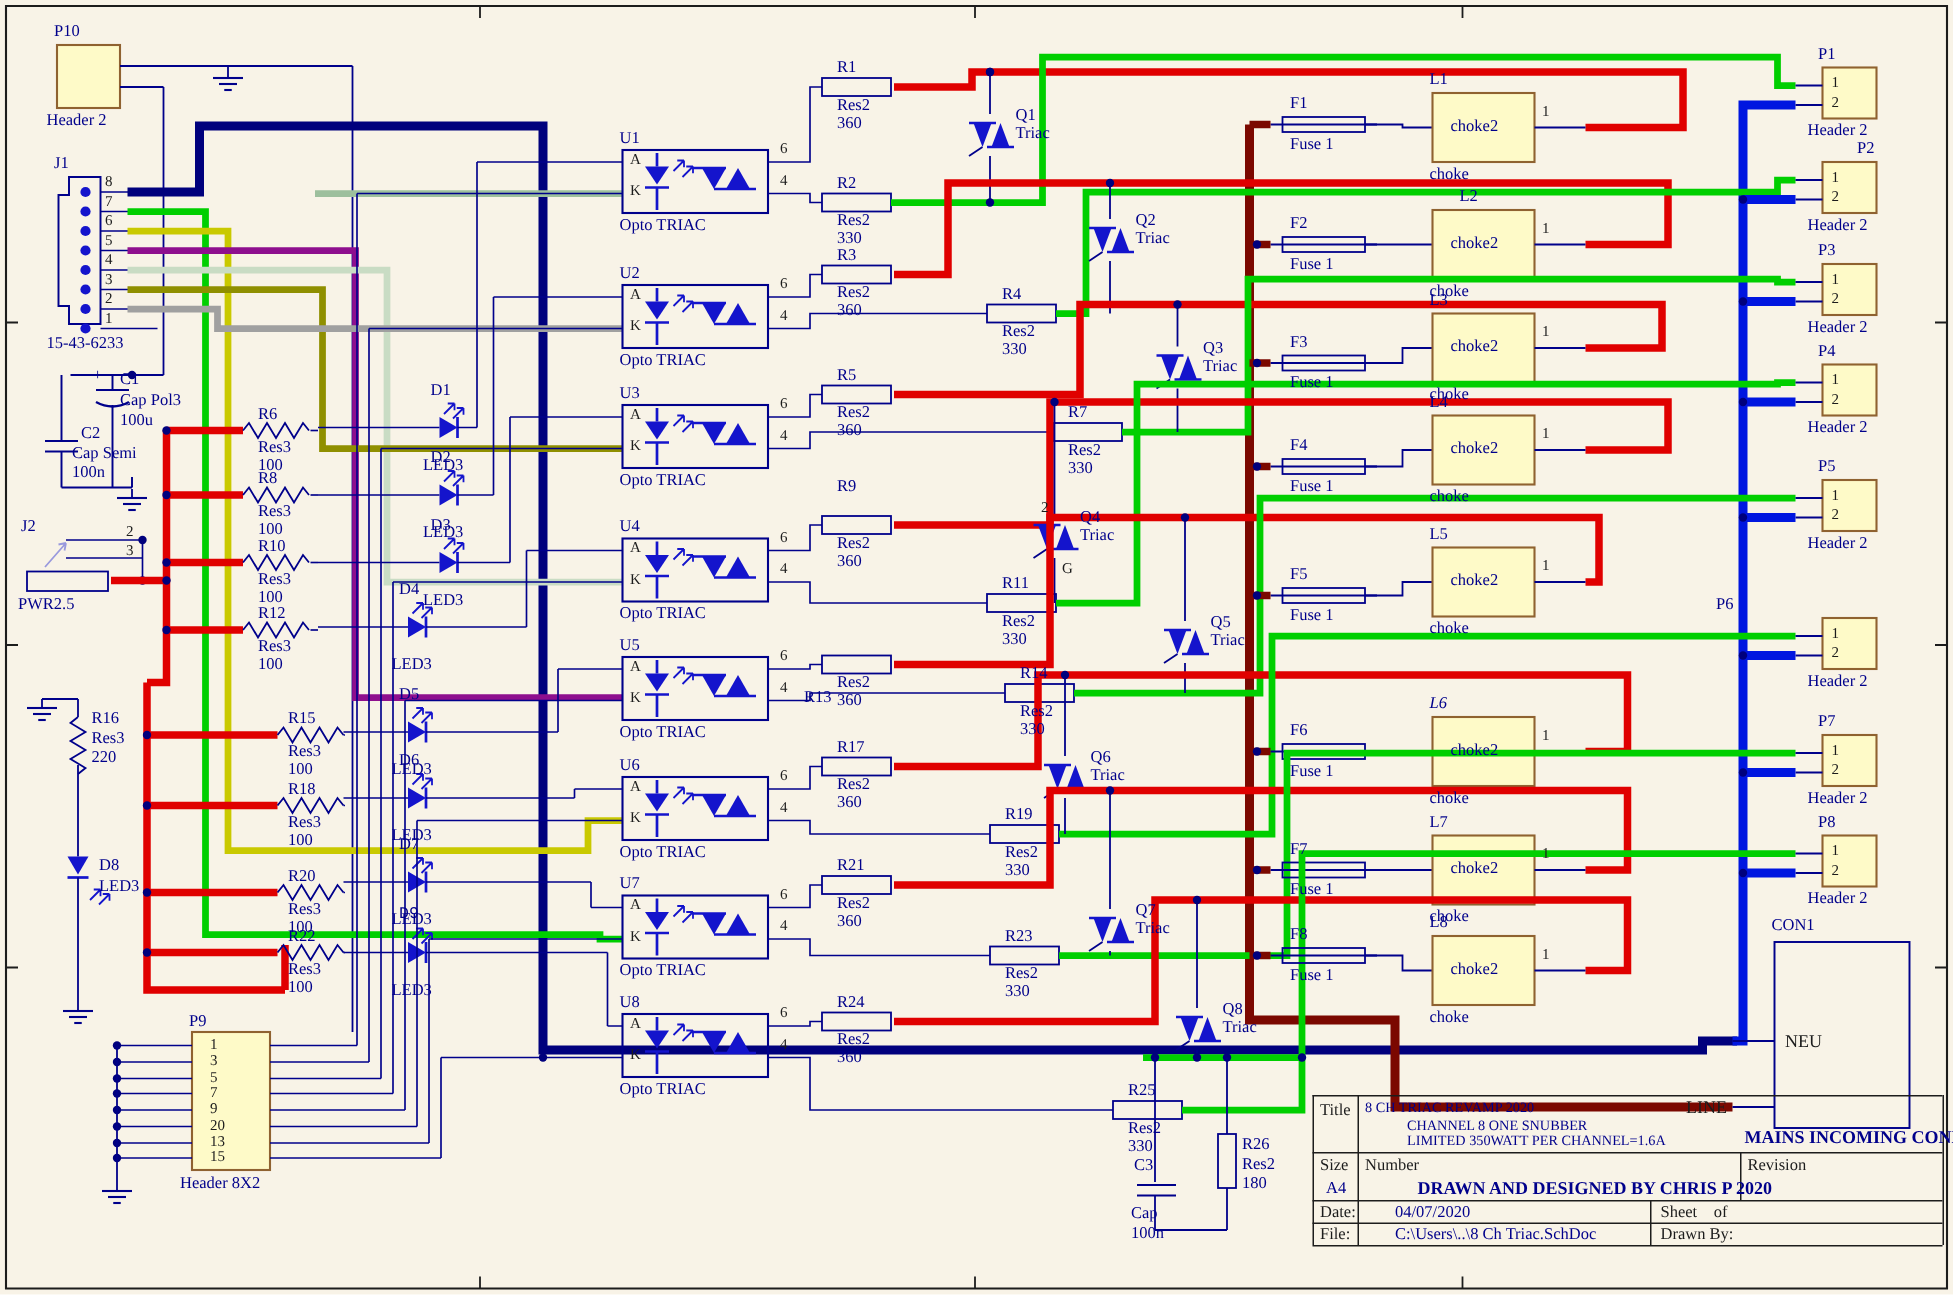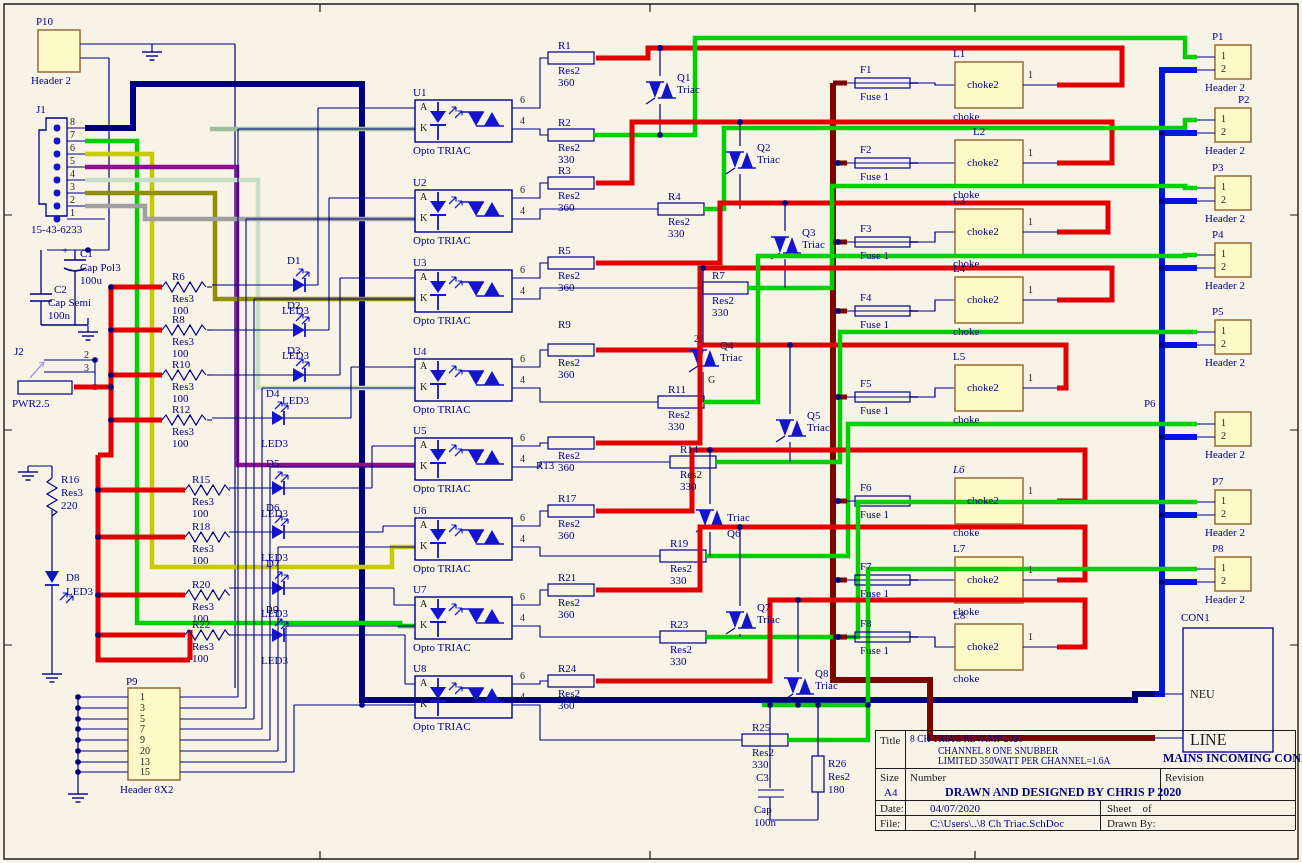--- a/index.html
+++ b/index.html
@@ -673,21 +673,21 @@
       <div class="lbl pin" style="left: 420px; top: 520px;">A</div>
       <div class="lbl pin" style="left: 420px; top: 541px;">K</div>
       <div class="lbl pin" style="left: 520px; top: 513px;">6</div>
       <div class="lbl pin" style="left: 520px; top: 534px;">4</div>
       <div class="lbl" style="left: 558px; top: 493px;">R17</div>
       <div class="lbl" style="left: 558px; top: 518px;">Res2</div>
       <div class="lbl" style="left: 558px; top: 530px;">360</div>
       <div class="lbl" style="left: 670px; top: 538px;">R19</div>
       <div class="lbl" style="left: 670px; top: 563px;">Res2</div>
       <div class="lbl" style="left: 670px; top: 575px;">330</div>
-      <div class="lbl" style="left: 727px; top: 500px; margin-top: 28px;">Q6</div>
+      <div class="lbl" style="left: 727px; top: 500px;">Q6</div>
       <div class="lbl" style="left: 727px; top: 512px;">Triac</div>
       <div class="lbl" style="left: 860px; top: 482px;">F6</div>
       <div class="lbl" style="left: 860px; top: 509px;">Fuse 1</div>
       <div class="lbl" style="left: 953px; top: 464px; font-style: italic;">L6</div>
       <div class="lbl ctr" style="left: 955px; top: 495px;;width:68px">choke2</div>
       <div class="lbl" style="left: 953px; top: 527px;">choke</div>
       <div class="lbl pin" style="left: 1028px; top: 486px;">1</div>
       <div class="lbl" style="left: 1144px; top: 398px;">P6</div>
       <div class="lbl pin" style="left: 1221px; top: 418px;">1</div>
       <div class="lbl pin" style="left: 1221px; top: 431px;">2</div>
@@ -774,16 +774,16 @@
     <div class="lbl" style="left:930px;top:803px">04/07/2020</div>
     <div class="lbl blk" style="left:1107px;top:803px">Sheet    of</div>
     <div class="lbl blk" style="left:880px;top:818px">File:</div>
     <div class="lbl" style="left:930px;top:818px">C:\Users\..\8 Ch Triac.SchDoc</div>
     <div class="lbl blk" style="left:1107px;top:818px">Drawn By:</div>
   </div>
 
   <div>
     <div class="lbl" style="left:1181px;top:612px">CON1</div>
     <div class="lbl blk" style="left:1190px;top:688px;font-size:12px">NEU</div>
-    <div class="lbl blk" style="left:1190px;top:732px;font-size:16px">LINE</div>
+    <div class="lbl blk" style="left:1124px;top:732px;font-size:12px">LINE</div>
     <div class="lbl bold" style="left:1163px;top:752px;font-size:12px">MAINS INCOMING CONN</div>
   </div>
 </div>
 
 </body></html>

